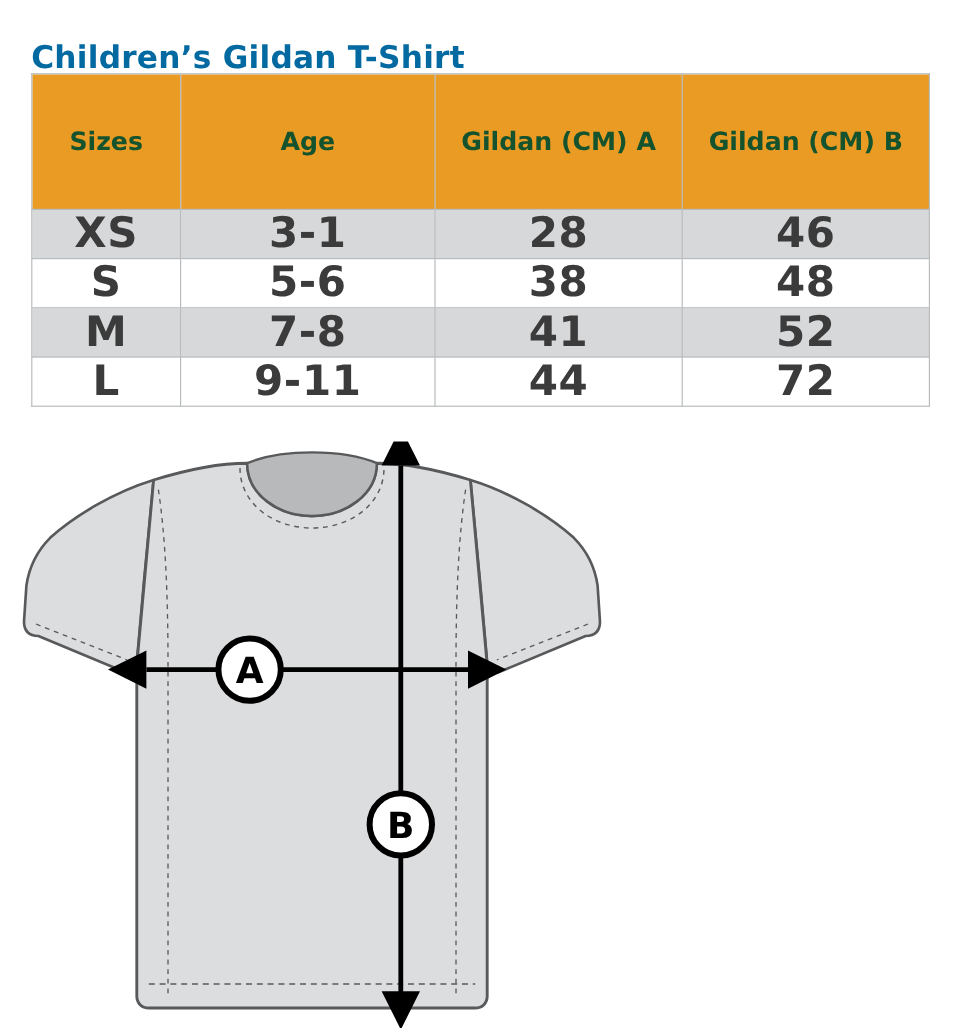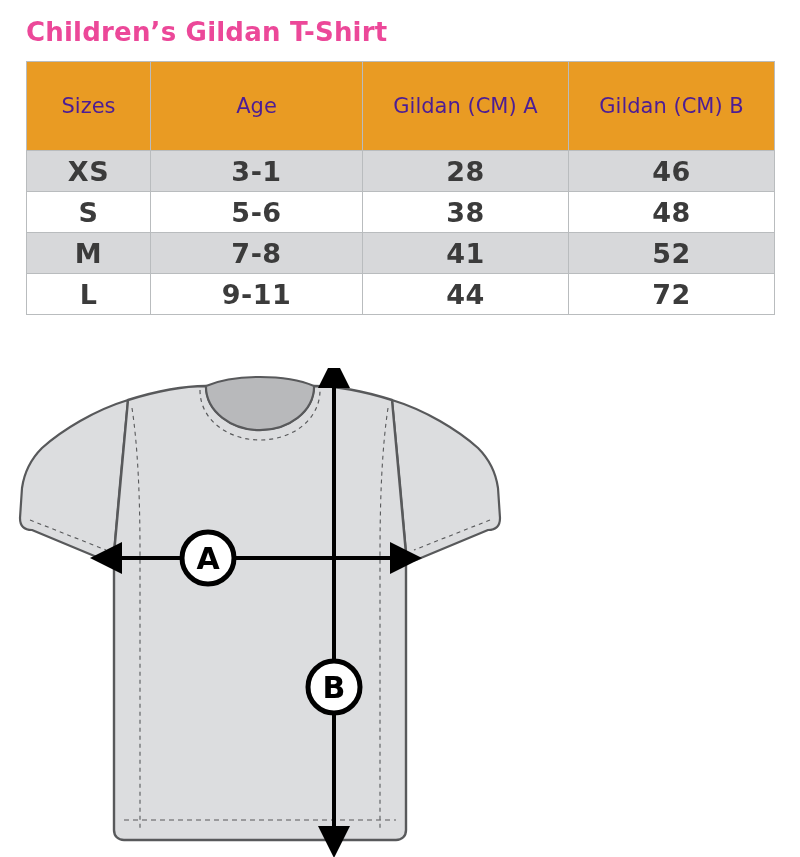--- a/index.html
+++ b/index.html
@@ -16,51 +16,51 @@
     overflow: hidden;
   }
   #page {
     position: relative;
     width: 800px;
     height: 857px;
   }
   .title {
     position: absolute;
     left: 26px;
-    top: 17px;
+    top: 34px;
     font-size: 26px;
     font-weight: bold;
     letter-spacing: 0.2px;
-    color: #ec4899;
+    color: #0369a1;
     white-space: nowrap;
   }
   
   .size-table {
     position: absolute;
     left: 26px;
     top: 61px;
     width: 748px;
     border-collapse: collapse;
     table-layout: fixed;
   }
   .size-table th, .size-table td {
     border: 1px solid #b9bcbe;
     text-align: center;
     vertical-align: middle;
   }
   .size-table thead th {
     background: #e99b23;
-    color: #4c1d95;
+    color: #14532d;
     font-size: 21px;
-    font-weight: normal;
+    font-weight: bold;
     height: 80px;
-    padding: 4px;
+    padding: 16px;
   }
   .size-table tbody td {
-    font-size: 27px;
+    font-size: 35px;
     font-weight: bold;
     height: 40px;
     padding: 0;
     color: #3b3b3b;
     letter-spacing: 0.5px;
   }
   .size-table tbody tr.shaded td {
     background: #d7d8da;
   }
   .size-table tbody tr.plain td {

